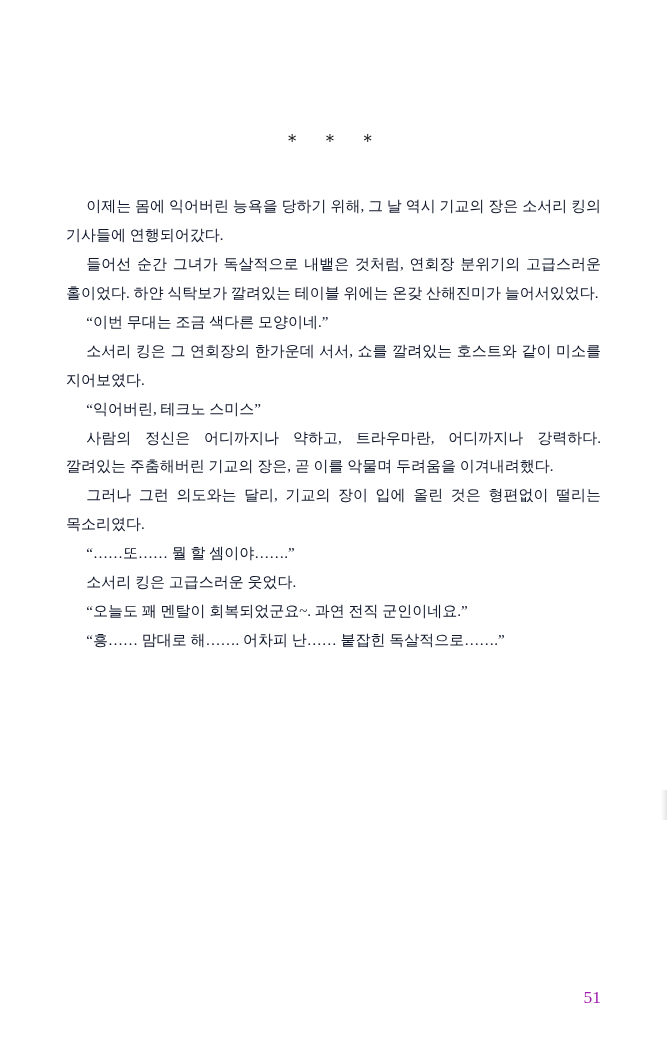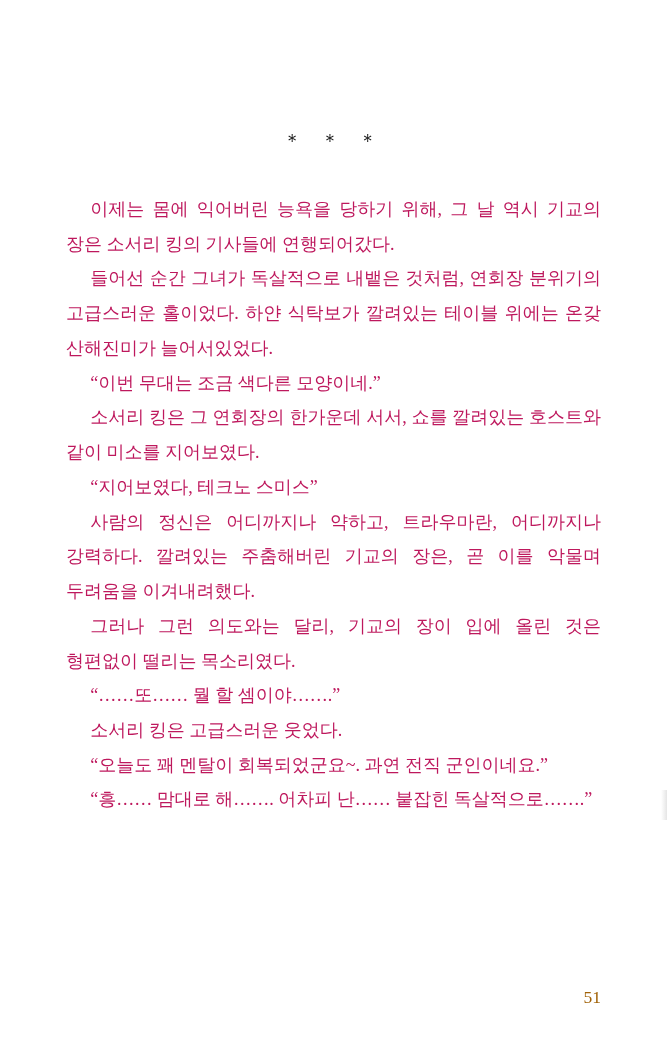--- a/index.html
+++ b/index.html
@@ -28,38 +28,38 @@
     text-align: center;
     font-size: 19px;
     letter-spacing: 7px;
     color: #1a1a1a;
     height: 24px;
   }
   .body-text {
     margin-top: 40px;
   }
   .para {
-    font-size: 18px;
+    font-size: 15px;
     line-height: 1.93;
     text-align: justify;
     text-justify: inter-character;
     margin: 0 0 0 0;
     text-indent: 1.35em;
     word-break: keep-all;
-    color: #be185d;
+    color: #0f172a;
   }
   .para.dialogue {
     text-indent: 1.35em;
   }
   .page-number {
     position: absolute;
     right: 66px;
     bottom: 42px;
     font-size: 17.5px;
-    color: #a16207;
+    color: #a21caf;
     font-family: "Liberation Serif", "DejaVu Serif", serif;
   }
   .edge-mark {
     position: absolute;
     right: 0;
     top: 790px;
     width: 6px;
     height: 30px;
     background: linear-gradient(to left, rgba(0,0,0,0.10), rgba(0,0,0,0));
   }
@@ -69,21 +69,21 @@
 
 <div class="page">
 
   <div class="scene-break">＊ ＊ ＊</div>
 
   <div class="body-text">
     <p class="para">이제는 몸에 익어버린 능욕을 당하기 위해, 그 날 역시 기교의 장은 소서리 킹의 기사들에 연행되어갔다.</p>
     <p class="para">들어선 순간 그녀가 독살적으로 내뱉은 것처럼, 연회장 분위기의 고급스러운 홀이었다. 하얀 식탁보가 깔려있는 테이블 위에는 온갖 산해진미가 늘어서있었다.</p>
     <p class="para dialogue">“이번 무대는 조금 색다른 모양이네.”</p>
     <p class="para">소서리 킹은 그 연회장의 한가운데 서서, 쇼를 깔려있는 호스트와 같이 미소를 지어보였다.</p>
-    <p class="para dialogue">“지어보였다, 테크노 스미스”</p>
+    <p class="para dialogue">“익어버린, 테크노 스미스”</p>
     <p class="para">사람의 정신은 어디까지나 약하고, 트라우마란, 어디까지나 강력하다. 깔려있는 주춤해버린 기교의 장은, 곧 이를 악물며 두려움을 이겨내려했다.</p>
     <p class="para">그러나 그런 의도와는 달리, 기교의 장이 입에 올린 것은 형편없이 떨리는 목소리였다.</p>
     <p class="para dialogue">“……또…… 뭘 할 셈이야…….”</p>
     <p class="para">소서리 킹은 고급스러운 웃었다.</p>
     <p class="para dialogue">“오늘도 꽤 멘탈이 회복되었군요~. 과연 전직 군인이네요.”</p>
     <p class="para dialogue">“흥…… 맘대로 해……. 어차피 난…… 붙잡힌 독살적으로…….”</p>
   </div>
 
   <div class="edge-mark"></div>
 

